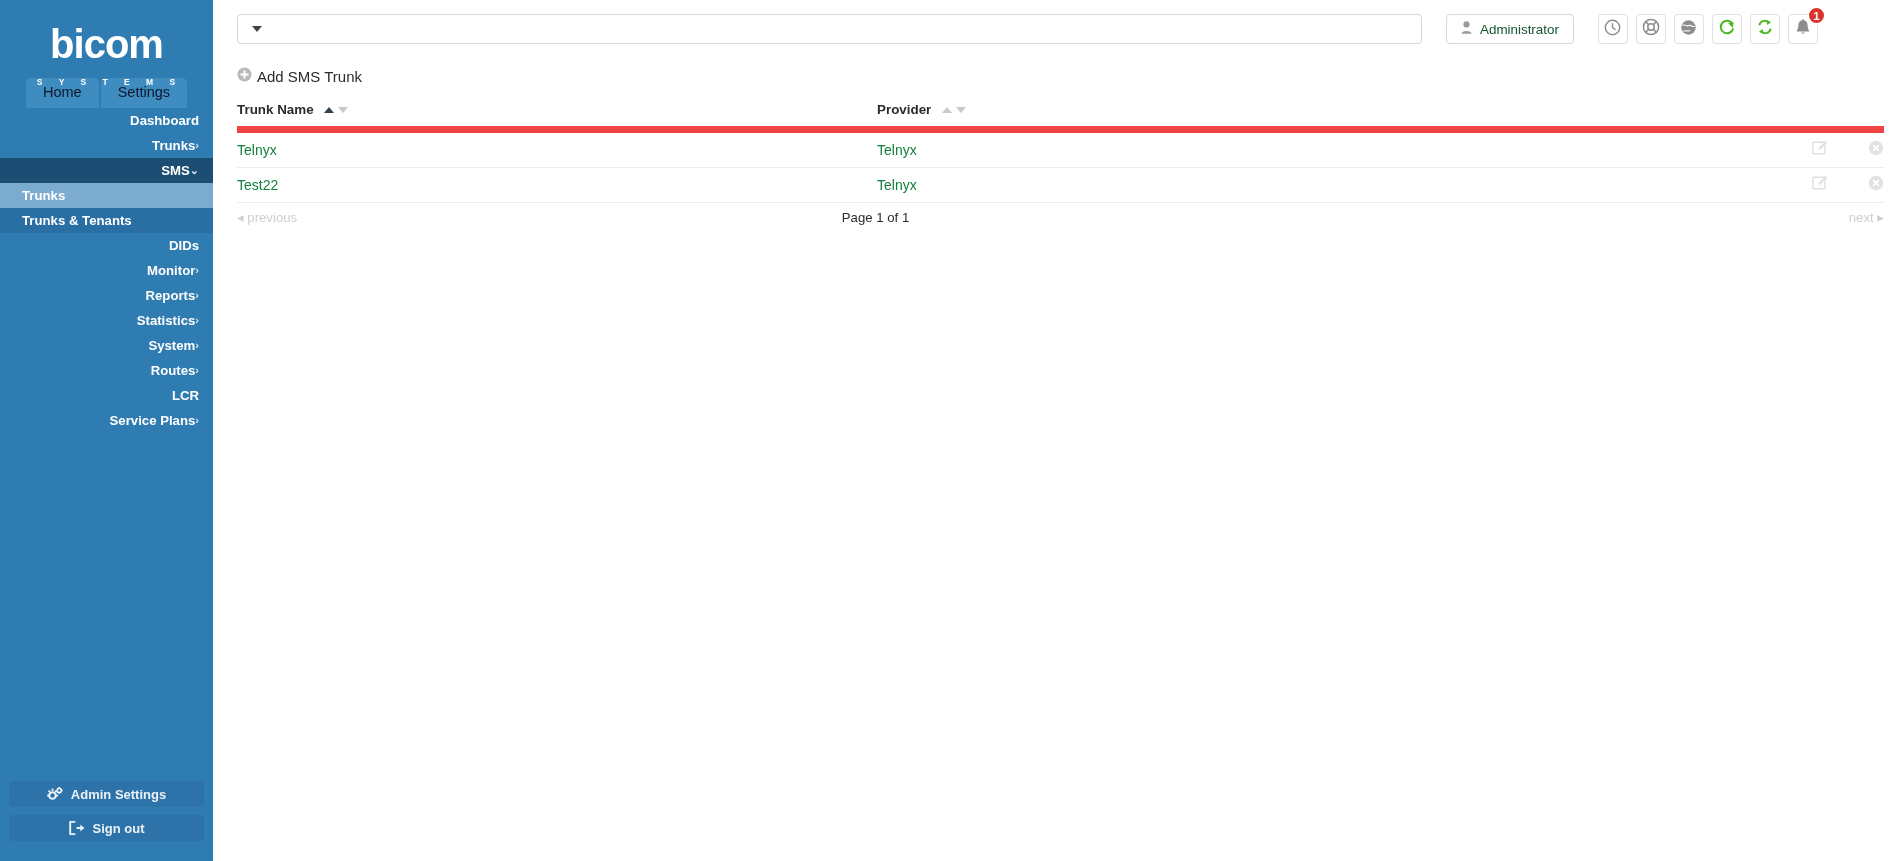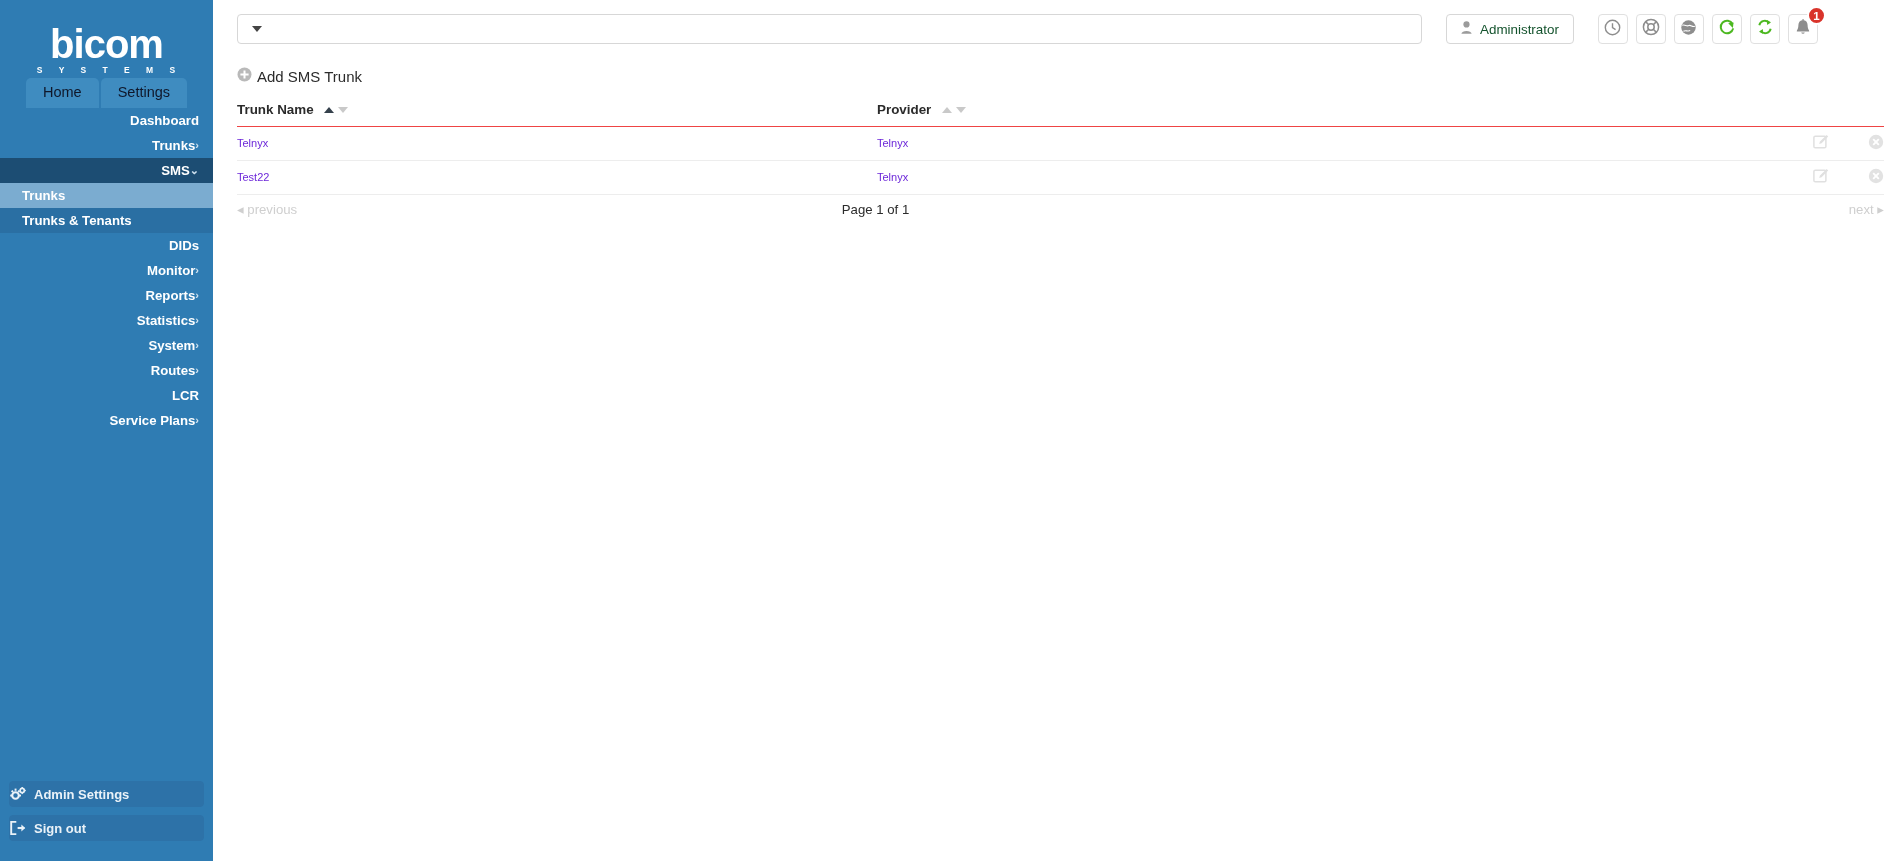--- a/index.html
+++ b/index.html
@@ -30,21 +30,21 @@
     letter-spacing: -1px;
     line-height: 1;
     text-align: center;
     position: relative;
   }
   .logo .sub {
     display: block;
     font-size: 8.5px;
     letter-spacing: 7px;
     font-weight: bold;
-    margin-top: 2px;
+    margin-top: 14px;
     margin-left: 6px;
     color: #ffffff;
   }
   .tabs { display: flex; height: 30px; padding-left: 26px; }
   .tab {
     padding: 6px 17px 7px 17px;
     font-size: 14.5px;
     color: #0f172a;
     background: #3f8cc0;
     border-radius: 5px 5px 0 0;
@@ -93,21 +93,21 @@
     padding: 0 9px;
   }
   .side-btn {
     height: 26px;
     background: #2d72a8;
     border: 1px solid #2d72a8;
     border-radius: 4px;
     color: #eaf2f8;
     font-size: 13px;
     font-weight: bold;
-    display: flex; align-items: center; 
+    display: flex; align-items: center; justify-content: center;
     gap: 8px;
     cursor: pointer;
     margin-bottom: 8px;
   }
   .side-btn svg { display:block; }
 
   
   .main {
     flex: 1 1 auto;
     background: #ffffff;
@@ -192,21 +192,21 @@
   }
   .add-row .lbl { font-size: 15px; color: #2b2b2b; }
 
   table.grid { width: 100%; border-collapse: collapse; }
   table.grid th {
     text-align: left;
     font-size: 13.4px;
     color: #2b2b2b;
     font-weight: bold;
     padding: 4px 0 9px 0;
-    border-bottom: 1px solid #ef4444;
+    border-bottom: 7px solid #ef4444;
     white-space: nowrap;
   }
   table.grid th .sorts {
     display: inline-flex; gap: 4px; margin-left: 7px;
     vertical-align: 1px;
   }
   .tri-up {
     width: 0; height: 0;
     border-left: 5px solid transparent;
     border-right: 5px solid transparent;
@@ -216,22 +216,22 @@
   .tri-down {
     width: 0; height: 0;
     border-left: 5px solid transparent;
     border-right: 5px solid transparent;
     border-top: 6px solid #c9c9c9;
     display: inline-block;
   }
   .tri-up.on { border-bottom-color: #35414c; }
 
   table.grid td {
-    font-size: 11px;
-    color: #6d28d9;
+    font-size: 14px;
+    color: #15803d;
     padding: 7px 0 8px 0;
     border-bottom: 1px solid #ededed;
     margin-top: 28px;
   }
   td.col-name { width: 640px; }
   td.col-prov { width: 760px; }
   td.col-act  { text-align: right; white-space: nowrap; }
   td.col-act .act-icon { display: inline-block; margin-left: 36px; cursor: pointer; }
 
   .pager {

